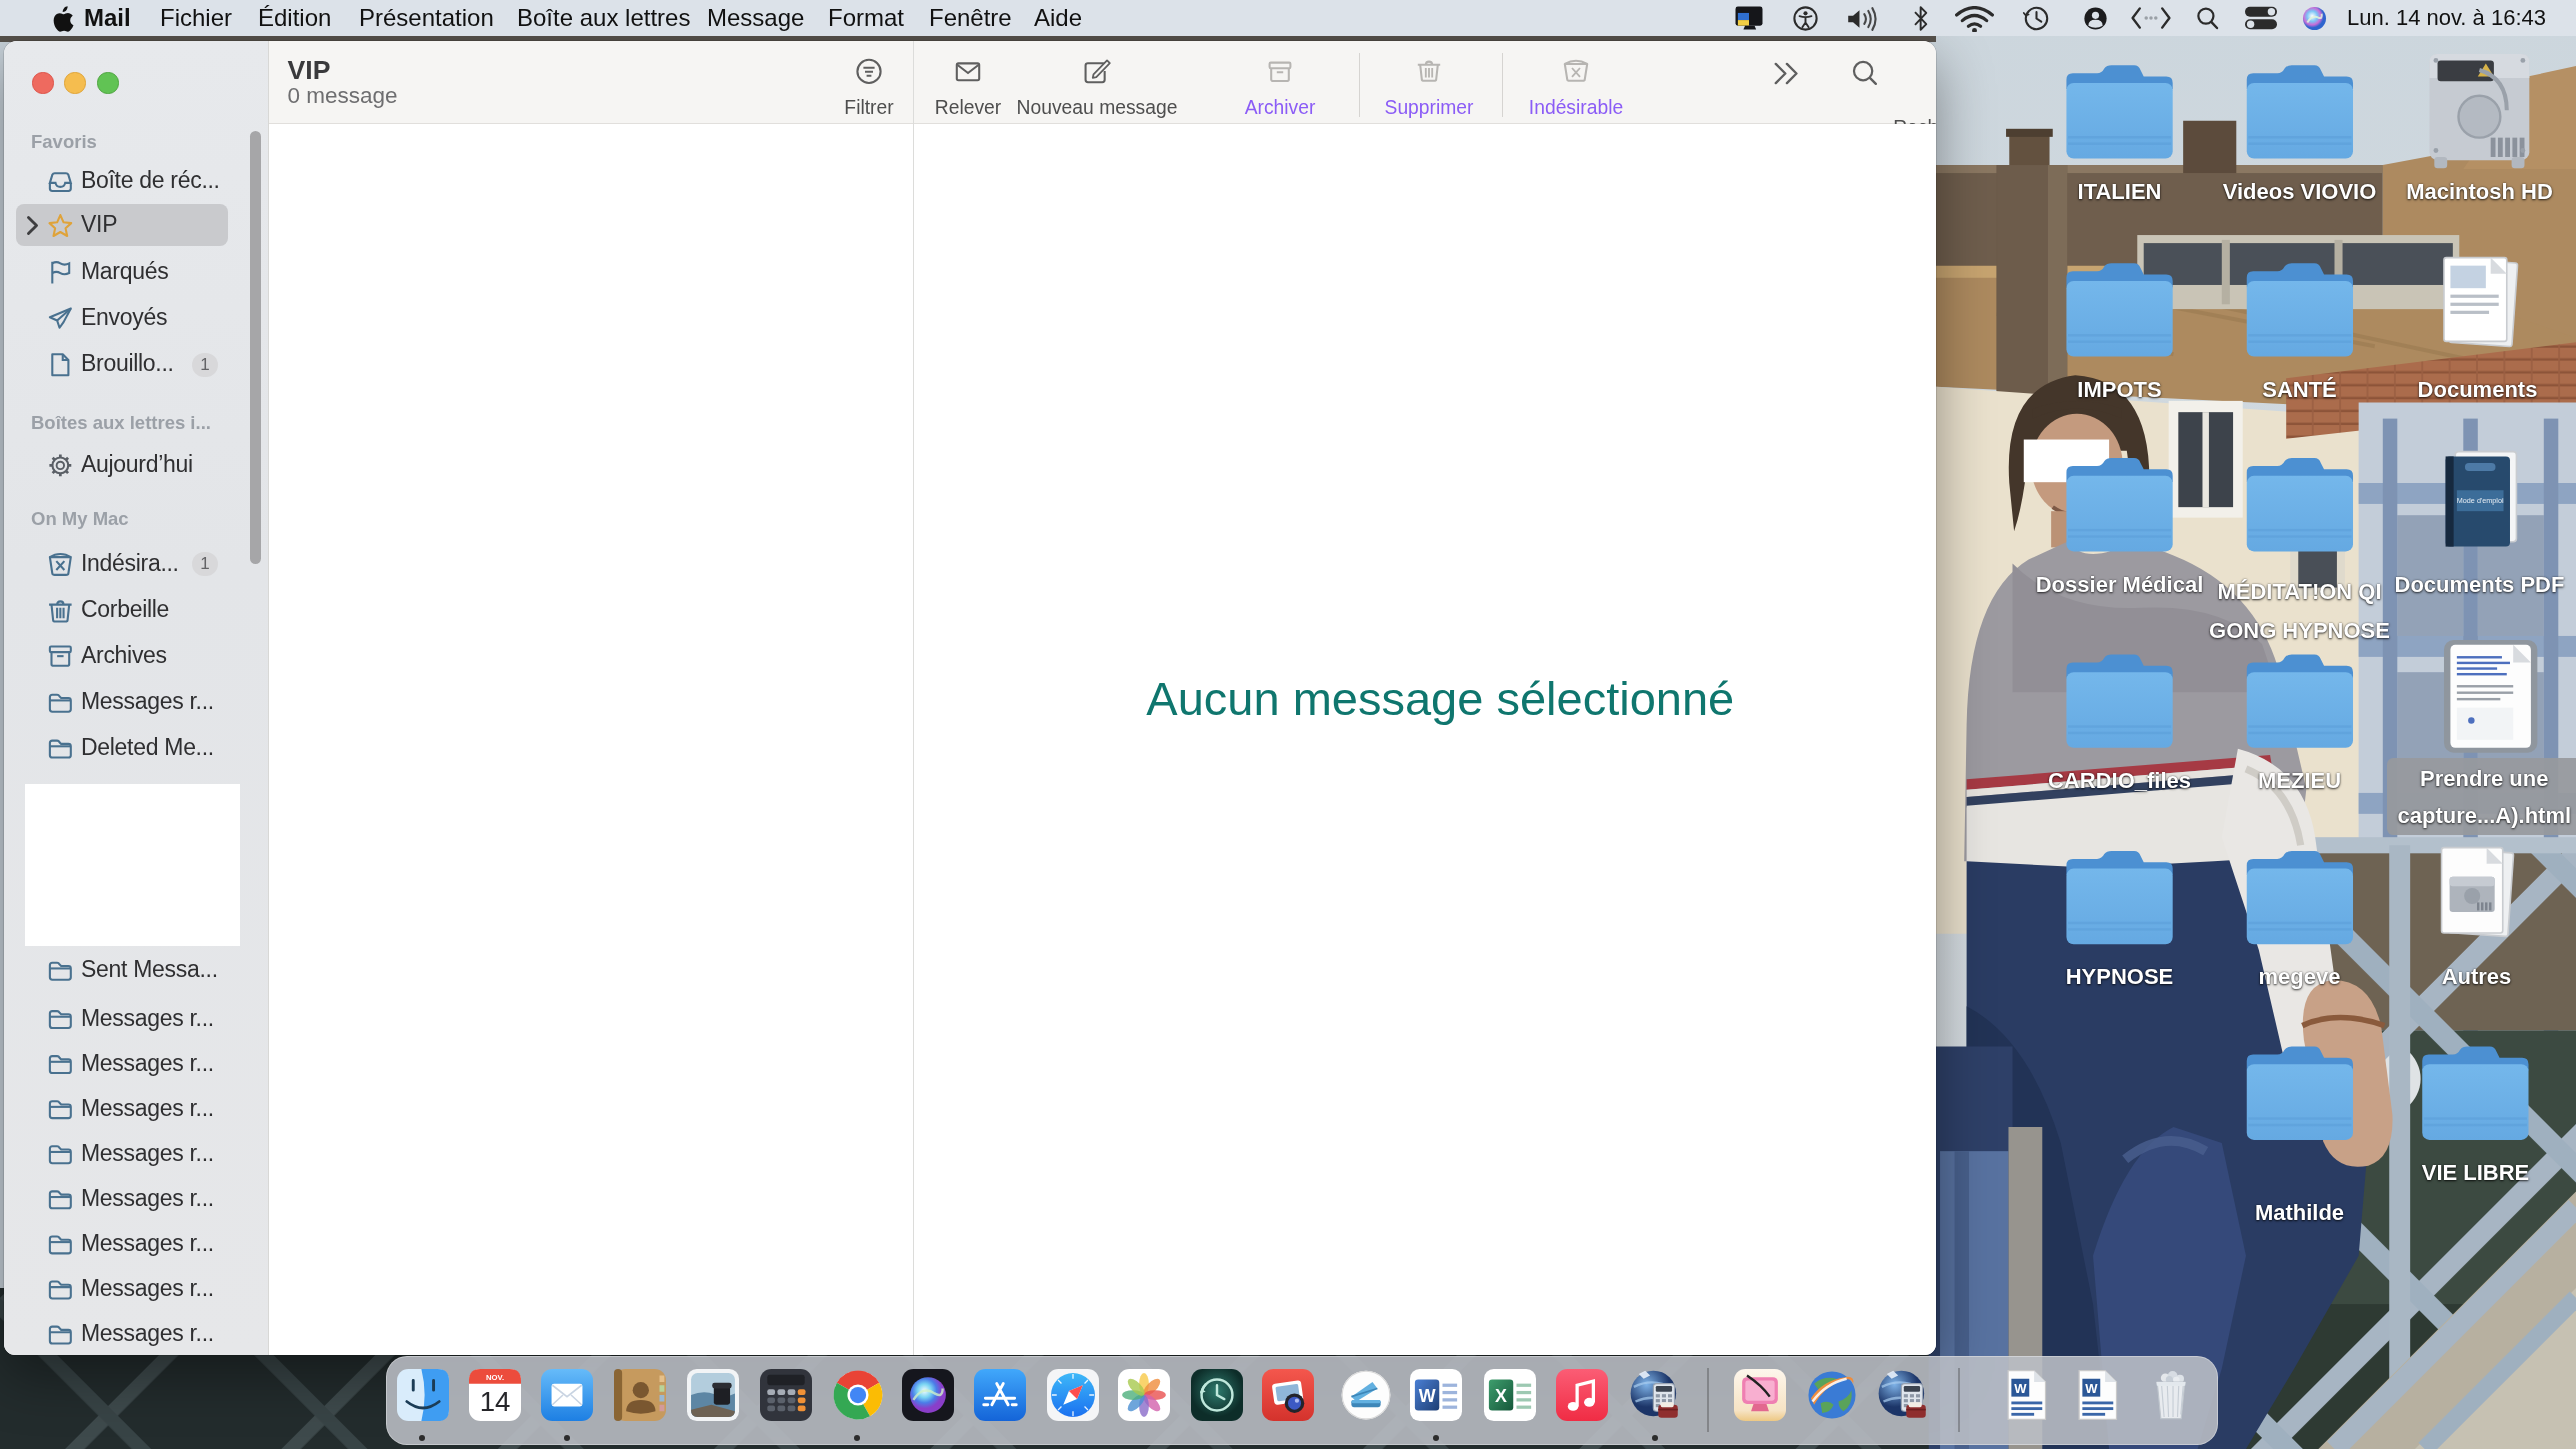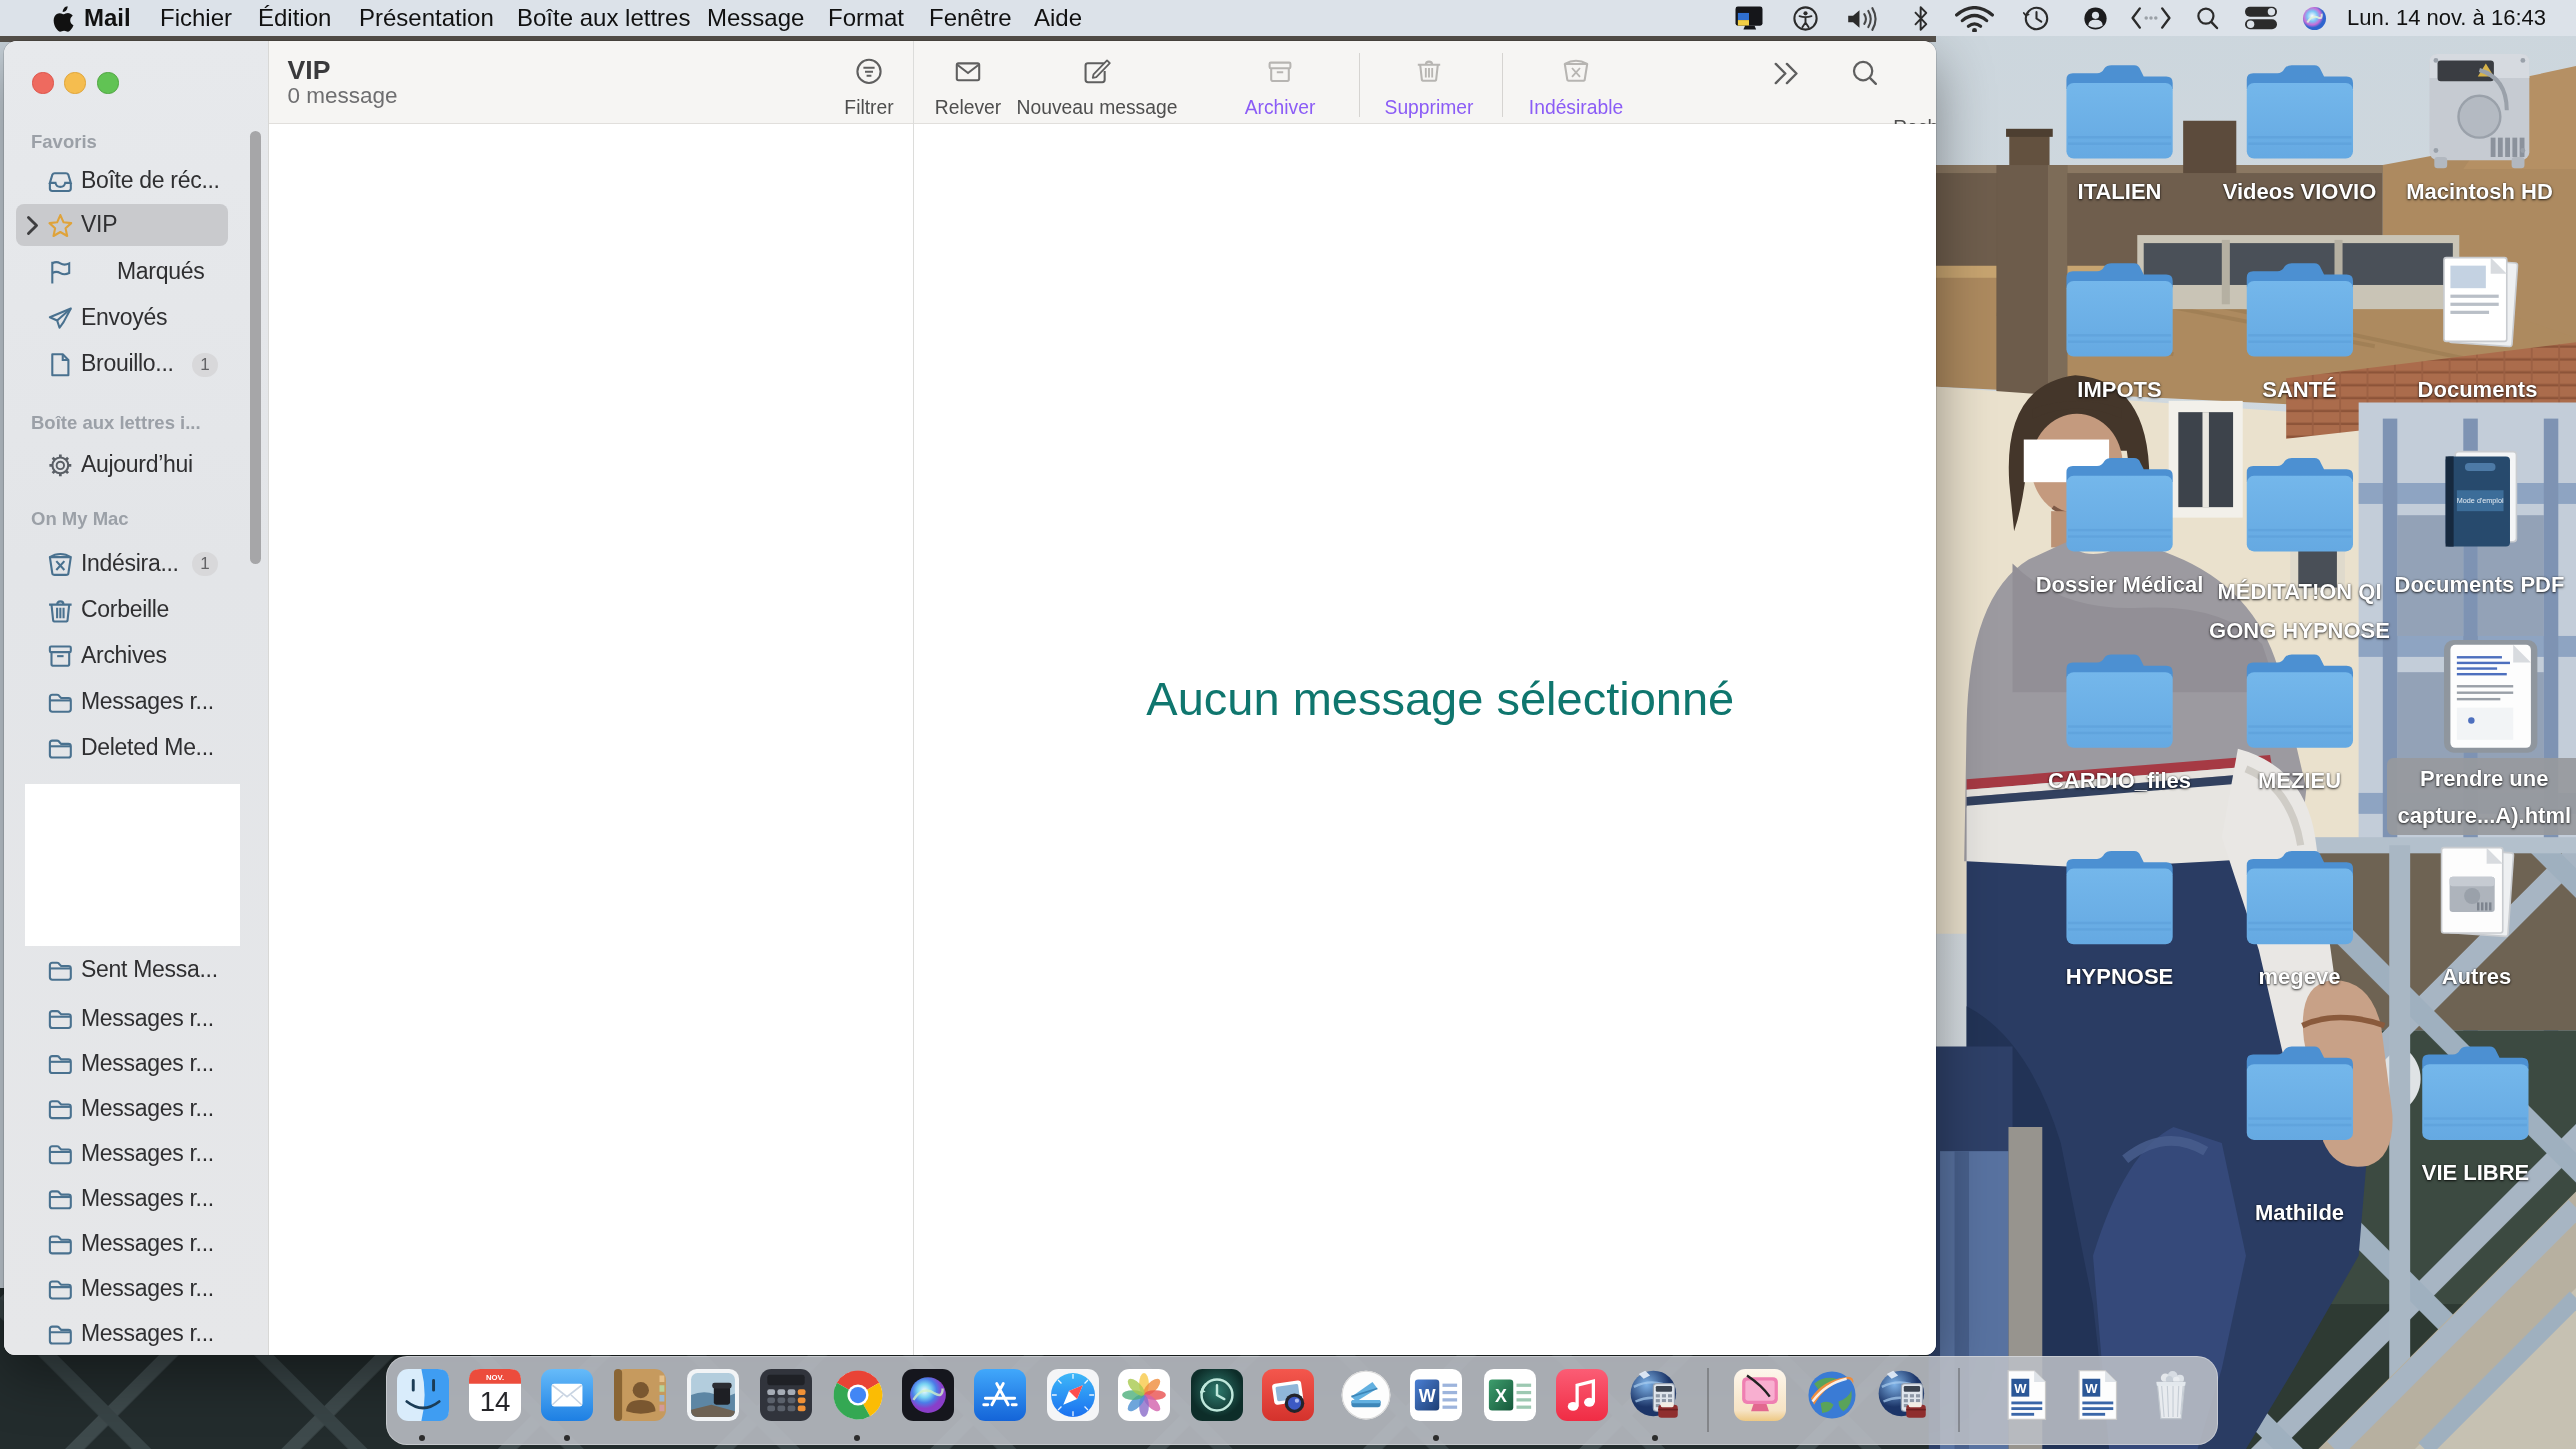--- a/index.html
+++ b/index.html
@@ -376,25 +376,25 @@
         <use href="#si-folder" x="53" y="1254"></use>
         <use href="#si-folder" x="53" y="1310"></use>
         <use href="#si-folder" x="53" y="1366"></use>
         <use href="#si-folder" x="53" y="1422"></use>
         <use href="#si-folder" x="53" y="1478"></use>
         <use href="#si-folder" x="53" y="1534"></use>
         <use href="#si-folder" x="53" y="1590"></use>
       </svg>
       <div class="srow" style="top:126px;">Boîte de réc...</div>
       <div class="srow" style="top:170px;">VIP</div>
-      <div class="srow" style="top:217px;margin-left:36px;">Marqués</div>
+      <div class="srow" style="top:217px;">Marqués</div>
       <div class="srow" style="top:263px;">Envoyés</div>
       <div class="srow" style="top:309px;">Brouillo...</div>
       <div class="badge" style="top:312px;">1</div>
-      <div class="shead" style="top:371px;">Boîte aux lettres i...</div>
+      <div class="shead" style="top:371px;">Boîtes aux lettres i...</div>
       <div class="srow" style="top:410px;">Aujourd’hui</div>
       <div class="shead" style="top:467px;">On My Mac</div>
       <div class="srow" style="top:509px;">Indésira...</div>
       <div class="badge" style="top:511px;">1</div>
       <div class="srow" style="top:555px;">Corbeille</div>
       <div class="srow" style="top:601px;">Archives</div>
       <div class="srow" style="top:647px;">Messages r...</div>
       <div class="srow" style="top:693px;">Deleted Me...</div>
       <div class="srow" style="top:915px;">Sent Messa...</div>
       <div class="srow" style="top:964px;">Messages r...</div>

